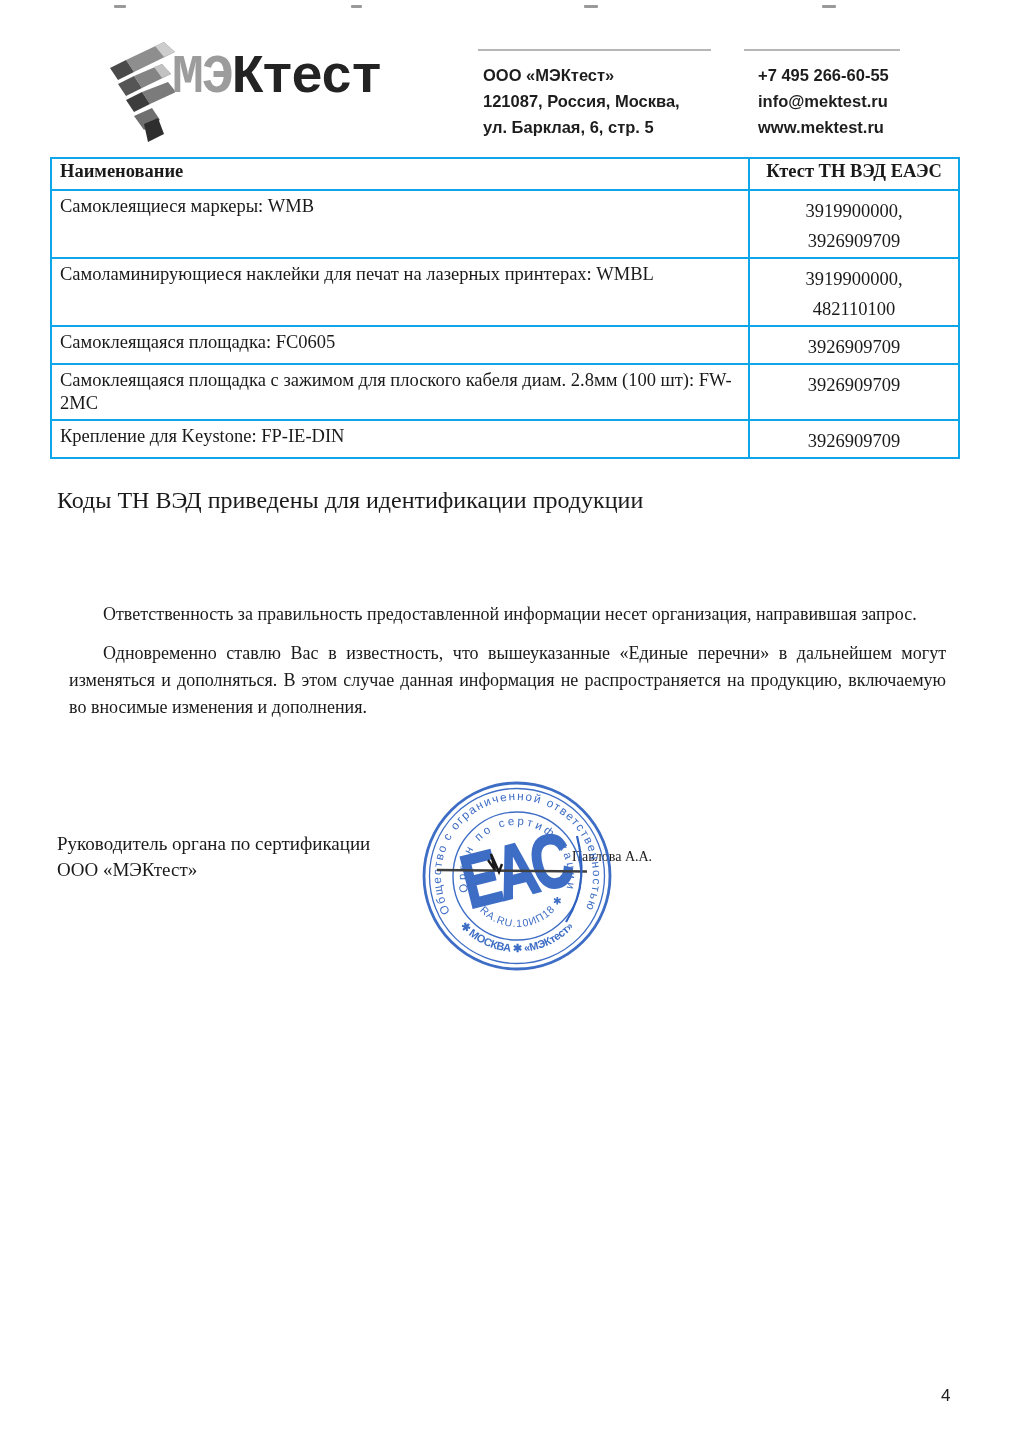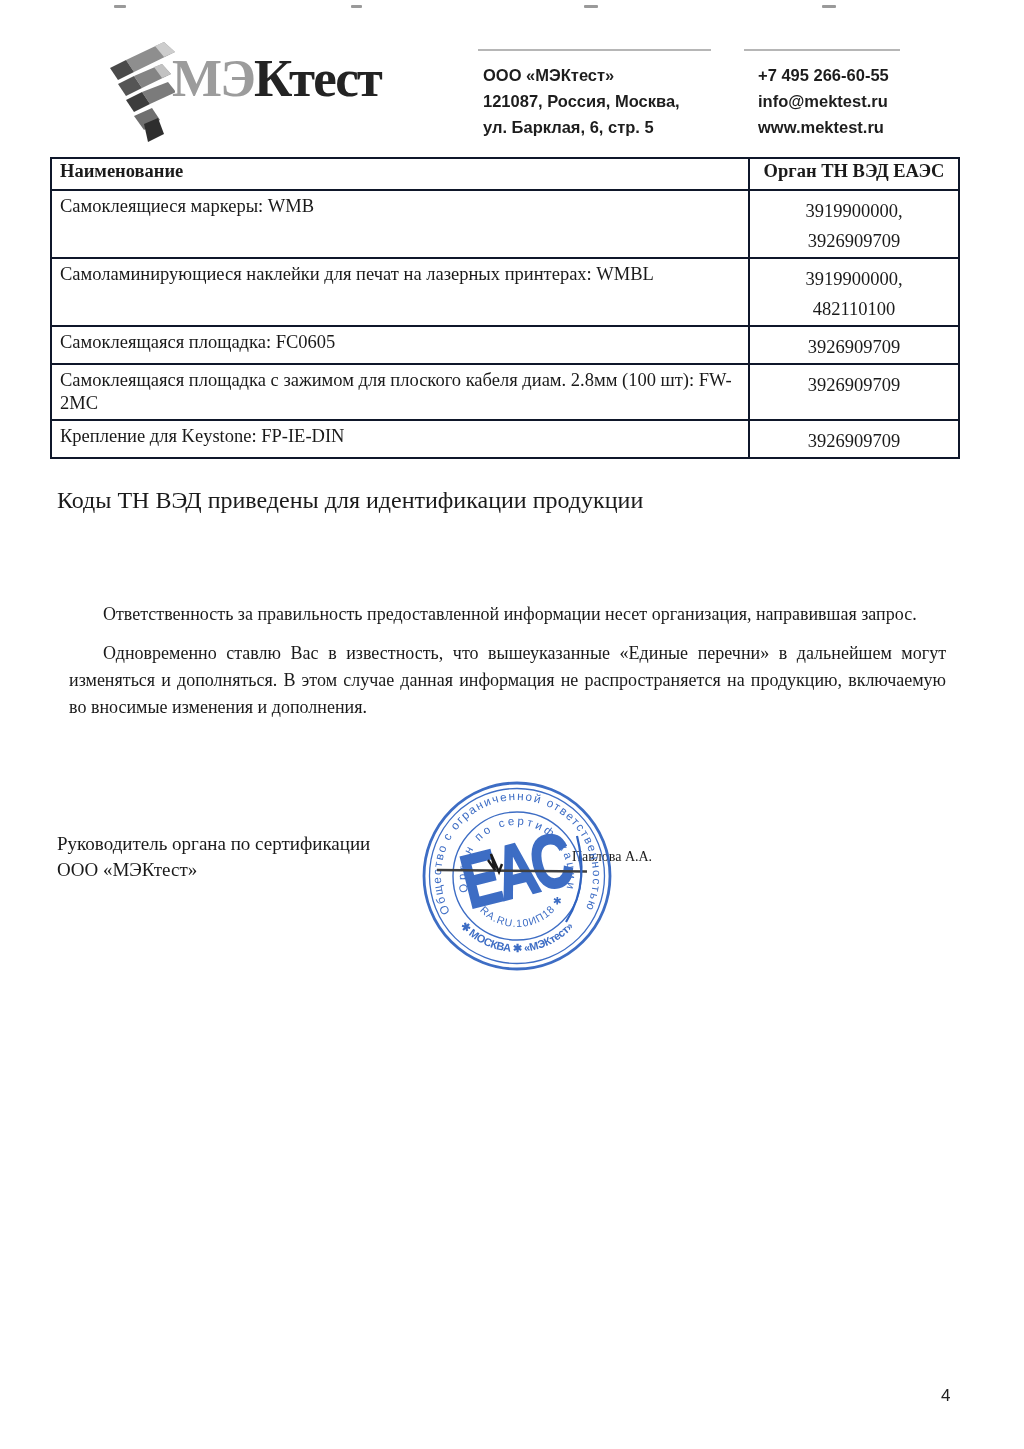--- a/index.html
+++ b/index.html
@@ -8,35 +8,35 @@
     font-family:"Liberation Serif",serif;color:#1a1a1a;overflow:hidden;
   }
   .abs{position:absolute;}
 
   
   .scan-dash{position:absolute;top:5px;height:3px;background:#9a9a9a;border-radius:1px;}
   .hdr-rule{position:absolute;top:49px;height:2px;background:#b6b6b6;}
 
   
   .logo-wrap{left:100px;top:40px;width:300px;height:102px;}
-  .logo-text{position:absolute;left:72px;top:8px;font-family:Liberation Serif, serif;
+  .logo-text{position:absolute;left:72px;top:8px;font-family:Liberation Mono, monospace;
     font-weight:700;font-size:53px;letter-spacing:-2px;white-space:nowrap;}
   .logo-gray{color:#9c9c9c;}
   .logo-black{color:#232323;}
   .contact-block{font-family:"Liberation Sans",sans-serif;font-weight:700;
     font-size:16.5px;line-height:26px;color:#1d1d1d;white-space:nowrap;}
   .company-block{left:483px;top:62px;}
   .phone-block{left:758px;top:62px;}
 
   
   .ptable{position:absolute;left:50px;top:157px;width:908px;border-collapse:collapse;
     table-layout:fixed;}
   .ptable col.c1{width:698px;}
   .ptable col.c2{width:210px;}
-  .ptable th,.ptable td{border:2px solid #0f172a;vertical-align:top;
+  .ptable th,.ptable td{border:2px solid #0ea5e9;vertical-align:top;
     font-size:18.5px;}
   .ptable th{font-weight:700;height:28px;padding:2px 8px 0 8px;}
   .ptable th.h-name{text-align:left;}
   .ptable th.h-code{text-align:center;}
   .ptable td.name-cell{padding:4px 10px 2px 8px;line-height:23px;text-align:left;}
   .ptable td.code-cell{text-align:center;line-height:30px;padding-top:5px;}
   .ptable tbody tr:nth-child(1) td{height:55px;}
   .ptable tbody tr:nth-child(2) td{height:55px;}
   .ptable tbody tr:nth-child(3) td{height:29px;}
   .ptable tbody tr:nth-child(4) td{height:48px;}
@@ -97,21 +97,21 @@
   </div>
 
 <table class="ptable">
   <colgroup>
       <col class="c1">
       <col class="c2">
     </colgroup>
   <thead>
     <tr>
       <th class="h-name">Наименование</th>
-      <th class="h-code">Орган ТН ВЭД ЕАЭС</th>
+      <th class="h-code">Ктест ТН ВЭД ЕАЭС</th>
     </tr>
   </thead>
   <tbody>
       <tr>
         <td class="name-cell">Самоклеящиеся маркеры: WMB</td>
         <td class="code-cell">
           <div>3919900000,</div>
           <div>3926909709</div>
         </td>
       </tr>

